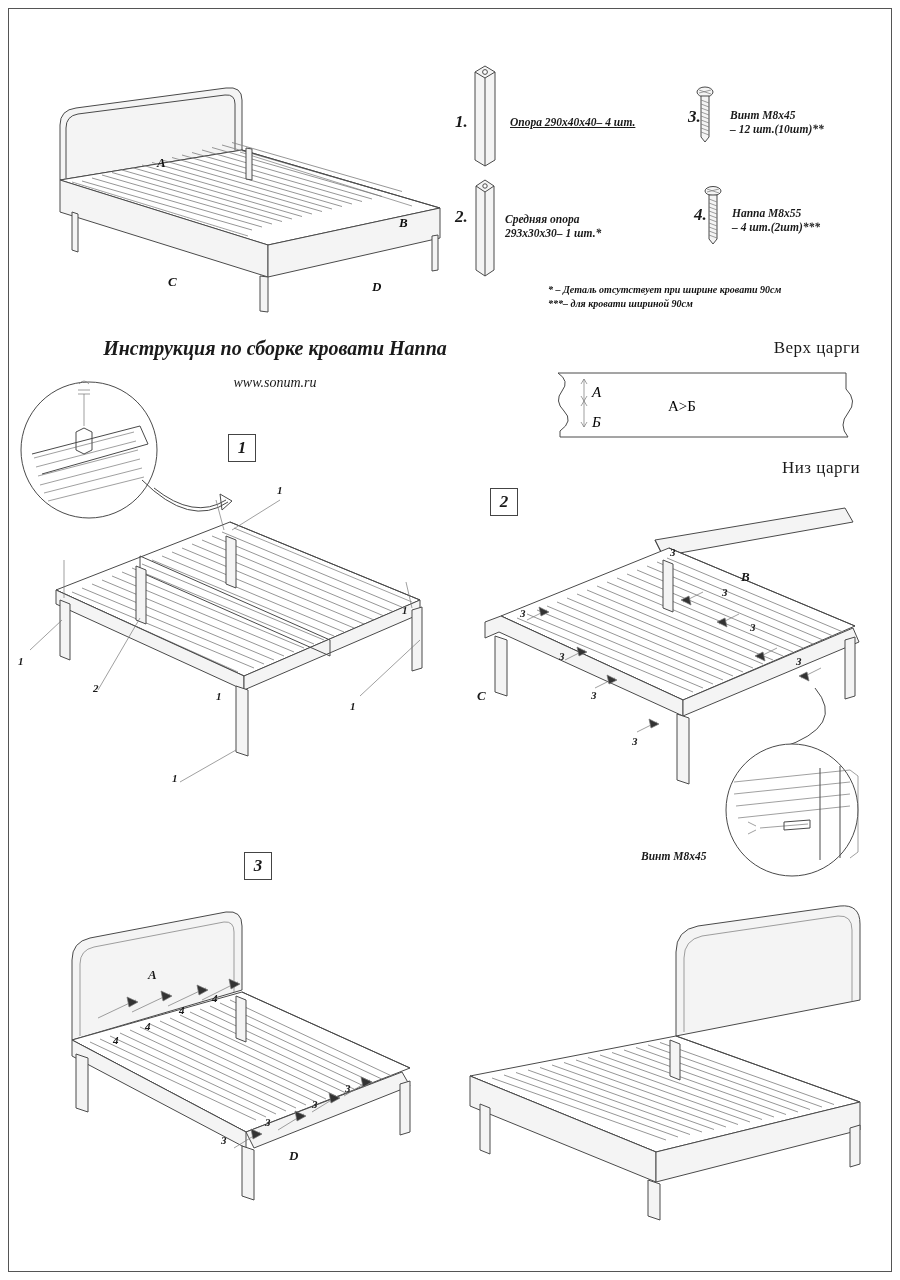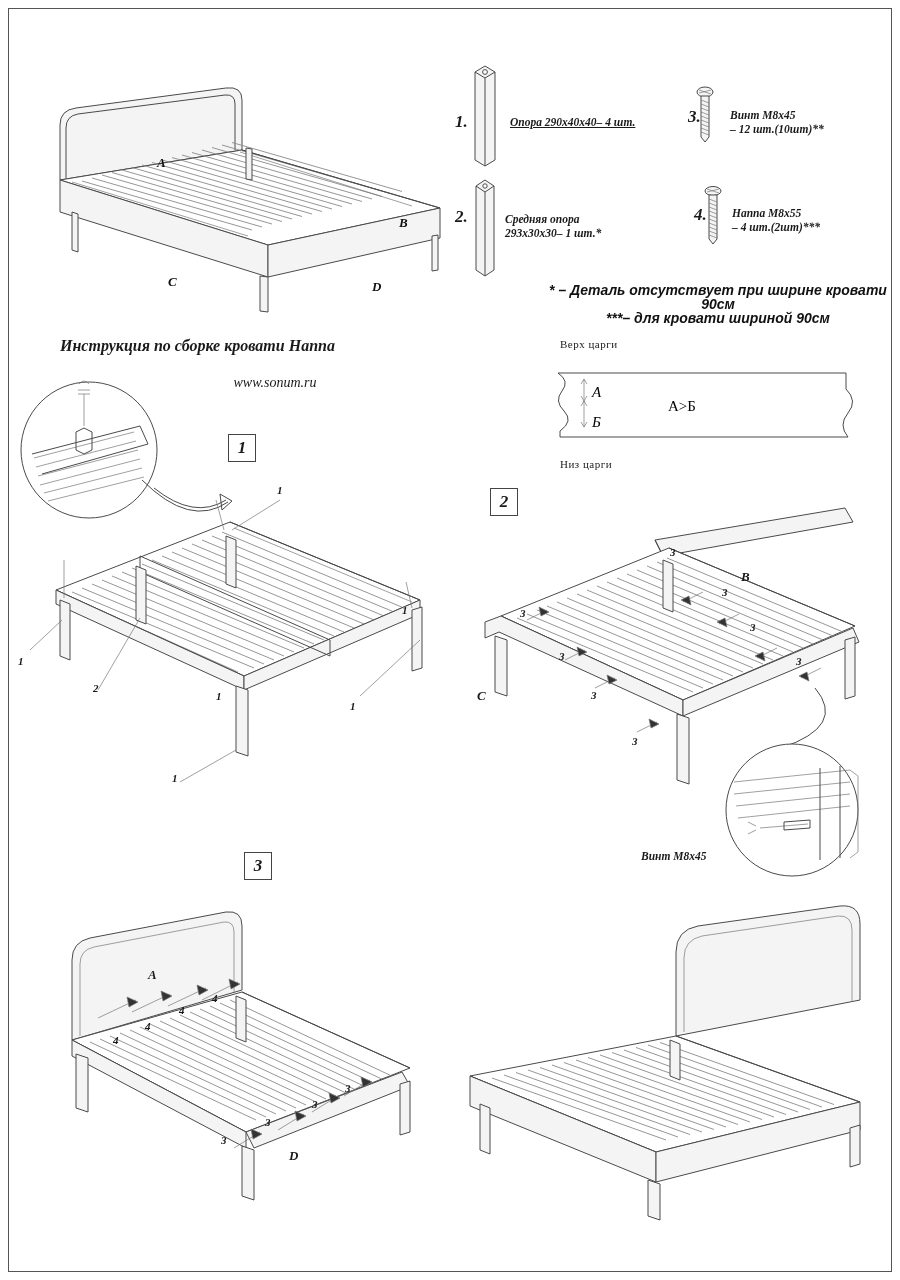--- a/index.html
+++ b/index.html
@@ -19,34 +19,34 @@
   .fillpale{fill:#f4f4f4;stroke:#4a4a4a;stroke-width:1;}
   .fillwhite{fill:#ffffff;stroke:#4a4a4a;stroke-width:1;}
   .lbl{font-family:"Liberation Serif",serif;font-style:italic;font-weight:bold;font-size:13px;fill:#111;}
   .part-num{
     font-family:"Liberation Serif",serif;font-style:italic;font-weight:bold;font-size:17px;
   }
   .part-txt{
     font-family:"Liberation Serif",serif;font-style:italic;font-weight:bold;font-size:11.5px;line-height:14px;
   }
   .footnotes{
-    font-family:Liberation Sans, sans-serif;font-style:italic;font-weight:bold;font-size:14px;line-height:14px;color:#111;text-align:center;
+    font-family:Liberation Serif, serif;font-style:italic;font-weight:bold;font-size:10px;line-height:14px;color:#111;
   }
   .title-main{
-    font-family:"Liberation Serif",serif;font-style:italic;font-weight:bold;font-size:16px;text-align:left;
+    font-family:"Liberation Serif",serif;font-style:italic;font-weight:bold;font-size:20px;text-align:center;
   }
   .title-url{
     font-family:"Liberation Serif",serif;font-style:italic;font-size:14px;text-align:center;
   }
   .step-box{
     border:1px solid #444;width:26px;height:26px;display:flex;align-items:center;justify-content:center;
     font-family:"Liberation Serif",serif;font-style:italic;font-weight:bold;font-size:17px;background:#fff;
   }
   .carga-title{
-    font-family:"Liberation Serif",serif;font-size:11px;text-align:left;letter-spacing:0.5px;
+    font-family:"Liberation Serif",serif;font-size:17px;text-align:right;letter-spacing:0.5px;
   }
   .carga-AB{font-family:"Liberation Serif",serif;font-style:italic;font-size:15px;}
   .carga-rel{font-family:"Liberation Serif",serif;font-size:15px;}
   .callnum{font-family:"Liberation Serif",serif;font-style:italic;font-weight:bold;font-size:11px;fill:#111;}
   .screwlabel{font-family:"Liberation Serif",serif;font-style:italic;font-weight:bold;font-size:11.5px;}
 </style>
 </head>
 <body>
 
 <div class="page-border"></div>

